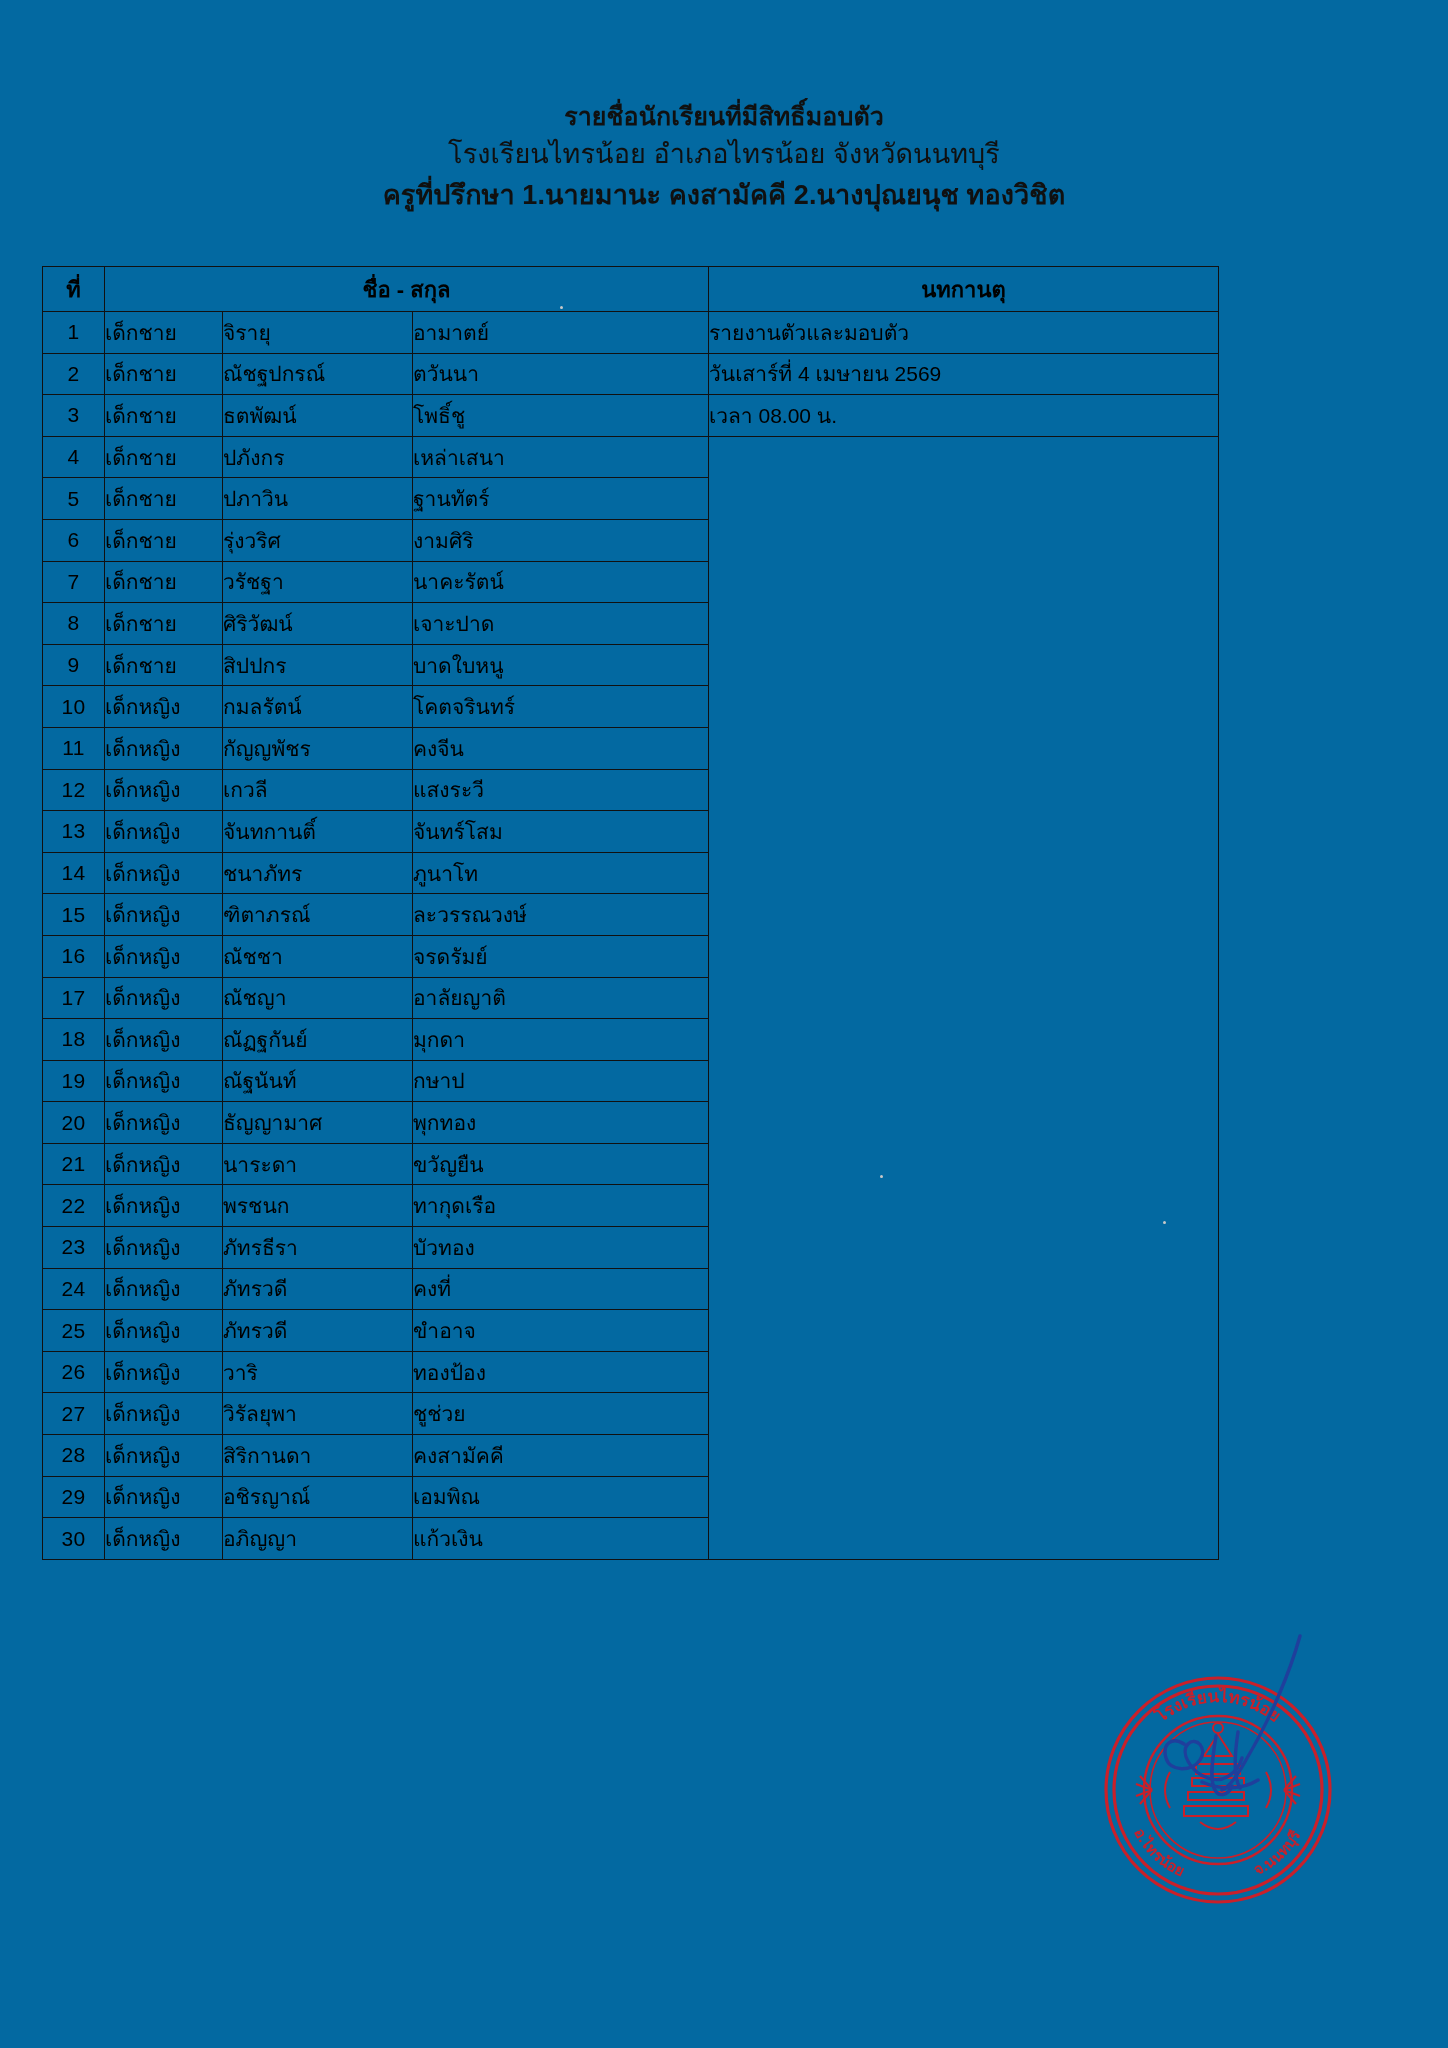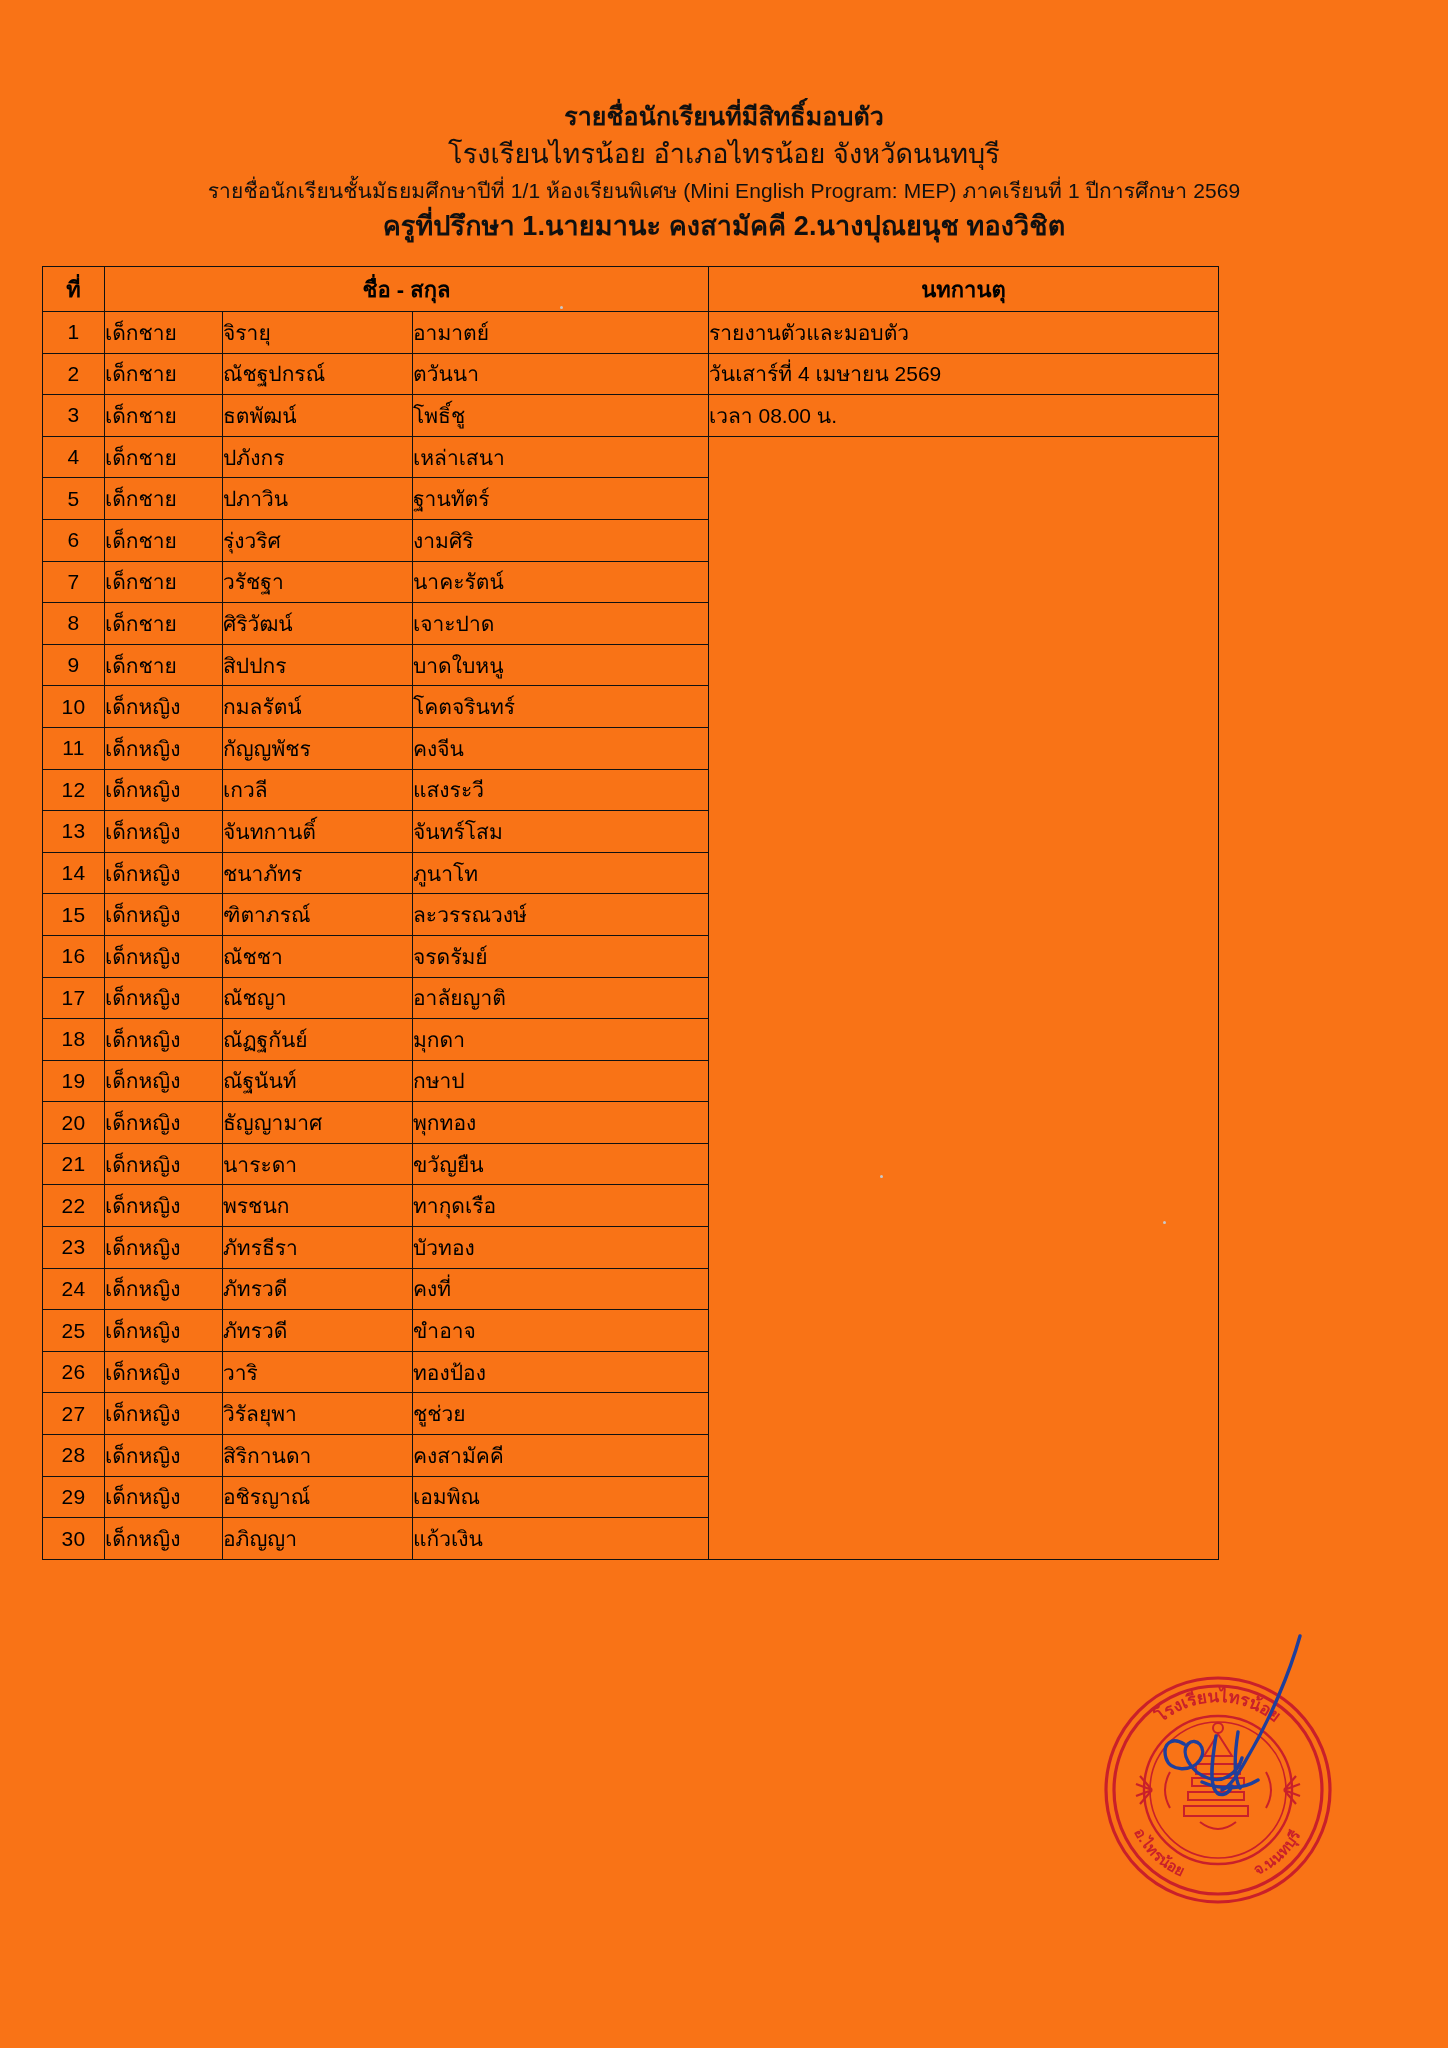--- a/index.html
+++ b/index.html
@@ -12,21 +12,21 @@
     height: 2048px;
     position: relative;
     font-family: "Liberation Sans", "DejaVu Sans", sans-serif;
     color: #000000;
     overflow: hidden;
   }
 
   .page {
     position: absolute;
     inset: 0;
-    background: #f97316;
+    background: #0369a1;
   }
 
   
   .doc-header {
     position: absolute;
     top: 100px;
     left: 0;
     width: 1448px;
     text-align: center;
   }
@@ -115,21 +115,20 @@
   }
 </style>
 </head>
 <body>
 
 <div class="page">
 
   <div class="doc-header">
     <span class="hdr-line hdr-1">รายชื่อนักเรียนที่มีสิทธิ์มอบตัว</span>
     <span class="hdr-line hdr-2">โรงเรียนไทรน้อย  อำเภอไทรน้อย  จังหวัดนนทบุรี</span>
-    <span class="hdr-line hdr-3">รายชื่อนักเรียนชั้นมัธยมศึกษาปีที่ 1/1 ห้องเรียนพิเศษ (Mini English Program: MEP)  ภาคเรียนที่ 1 ปีการศึกษา 2569</span>
     <span class="hdr-line hdr-4">ครูที่ปรึกษา  1.นายมานะ คงสามัคคี  2.นางปุณยนุช ทองวิชิต</span>
   </div>
 
   <div class="table-wrap">
     <table class="roster">
       <colgroup>
         <col class="col-no">
           <col class="col-title">
           <col class="col-first">
         <col class="col-last">

